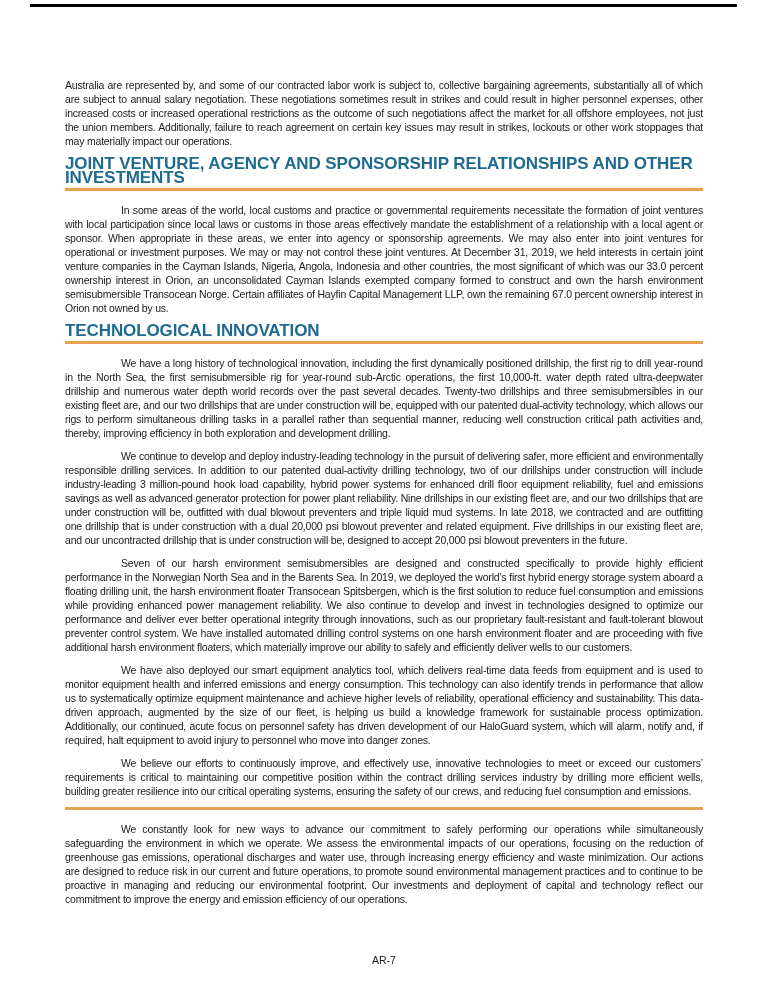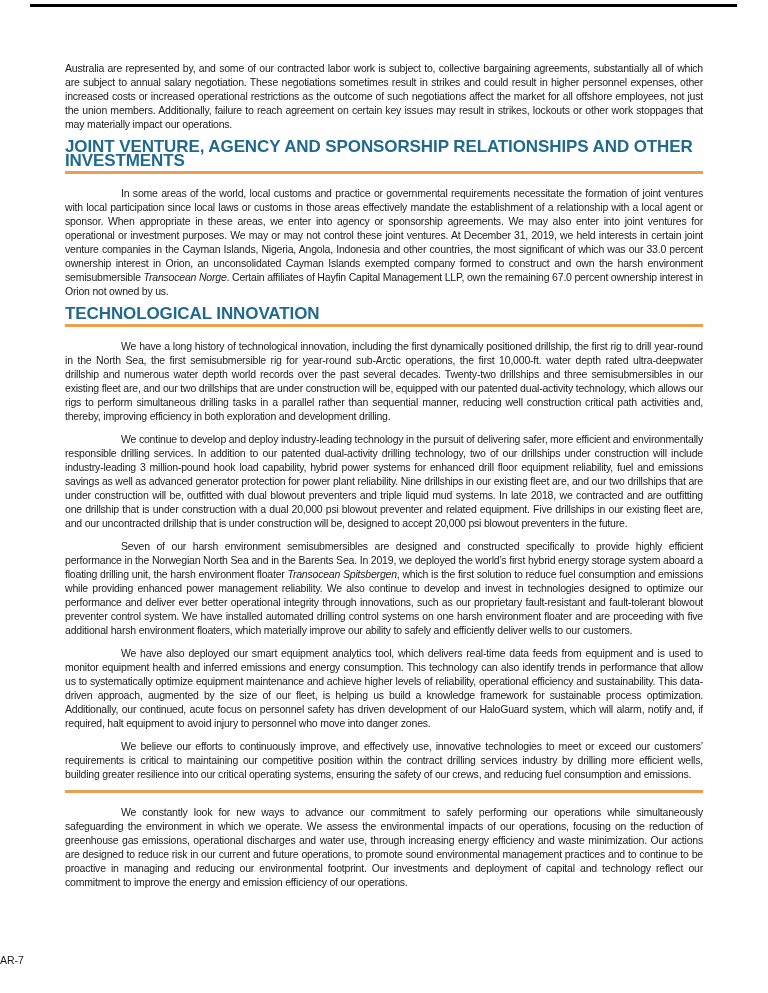--- a/index.html
+++ b/index.html
@@ -19,56 +19,55 @@
   .top-bar {
     position: absolute;
     top: 4px;
     left: 30px;
     right: 31px;
     height: 3px;
     background: #000000;
   }
   .content {
     position: absolute;
-    top: 61px;
+    top: 78px;
     left: 65px;
     width: 638px;
   }
   p.body {
     margin: 0 0 9px 0;
     font-size: 10.5px;
     line-height: 14px;
     text-align: justify;
     letter-spacing: -0.2px;
   }
   p.body.indent {
     text-indent: 56px;
   }
   .it {
-    font-style: italic;
   }
   h2.section-heading {
     margin: 6px 0 0 0;
     font-size: 17px;
     line-height: 14px;
     font-weight: bold;
     color: #1F6A8E;
     letter-spacing: -0.1px;
   }
   .heading-rule {
     height: 3px;
     background: #E9A050;
     margin: 3px 0 12px 0;
   }
   .footer {
     position: absolute;
     bottom: 26px;
     left: 0;
     width: 100%;
-    text-align: left;
+    text-align: center;
     font-size: 10.5px;
     line-height: 13px;
     color: #1a1a1a;
   }
 </style>
 </head>
 <body>
 
 <div class="page">
 

